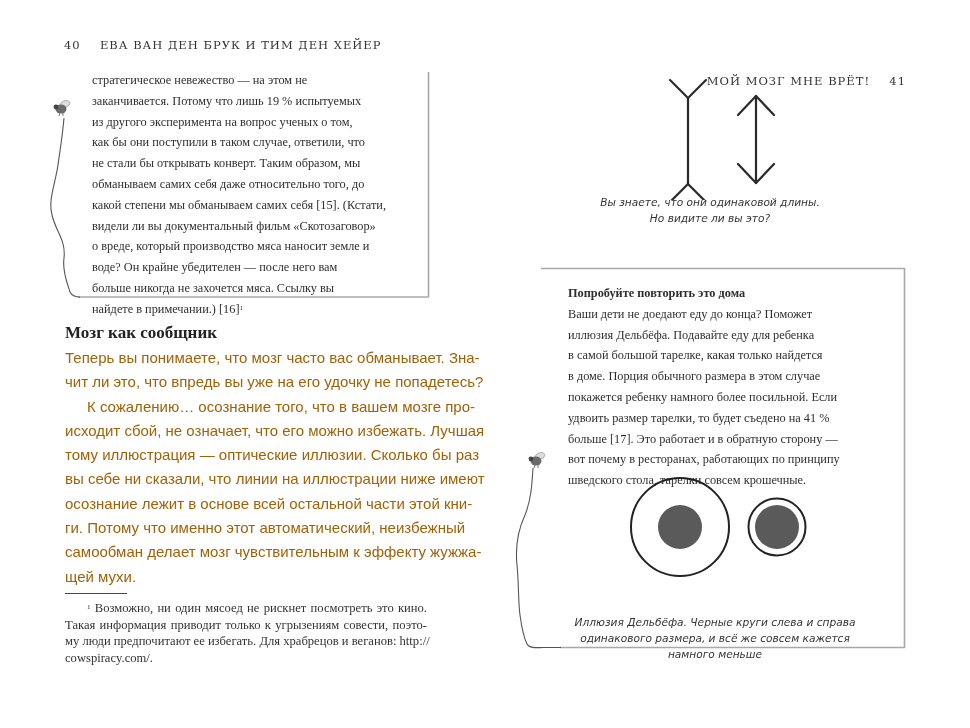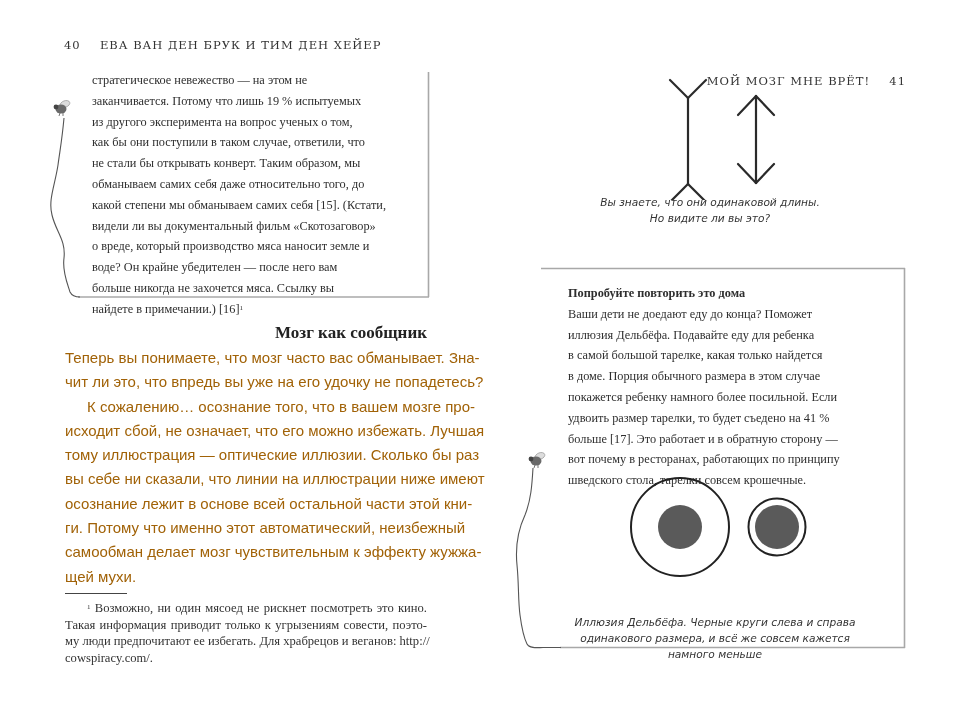--- a/index.html
+++ b/index.html
@@ -57,21 +57,21 @@
   <span class="line">какой степени мы обманываем самих себя [15]. (Кстати,</span>
   <span class="line">видели ли вы документальный фильм «Скотозаговор»</span>
   <span class="line">о вреде, который производство мяса наносит земле и</span>
   <span class="line">воде? Он крайне убедителен — после него вам</span>
   <span class="line">больше никогда не захочется мяса. Ссылку вы</span>
   <span class="line">
     <span>найдете в примечании.) [16]</span><sup>1</sup>
   </span>
 </div>
 
-<div class="abs heading" style="left:65px;width:362px;top:323px;text-align:right;">Мозг как сообщник</div>
+<div class="abs heading" style="left:65px;width:362px;top:323px;text-align:left;">Мозг как сообщник</div>
 
 <div class="abs body-text" style="left:65px;top:346px;width:362px;">
   <span class="line">Теперь вы понимаете, что мозг часто вас обманывает. Зна-</span>
   <span class="line">чит ли это, что впредь вы уже на его удочку не попадетесь?</span>
   <span class="line indent">К сожалению… осознание того, что в вашем мозге про-</span>
   <span class="line">исходит сбой, не означает, что его можно избежать. Лучшая</span>
   <span class="line">тому иллюстрация — оптические иллюзии. Сколько бы раз</span>
   <span class="line">вы себе ни сказали, что линии на иллюстрации ниже имеют</span>
   <span class="line">осознание лежит в основе всей остальной части этой кни-</span>
   <span class="line">ги. Потому что именно этот автоматический, неизбежный</span>

